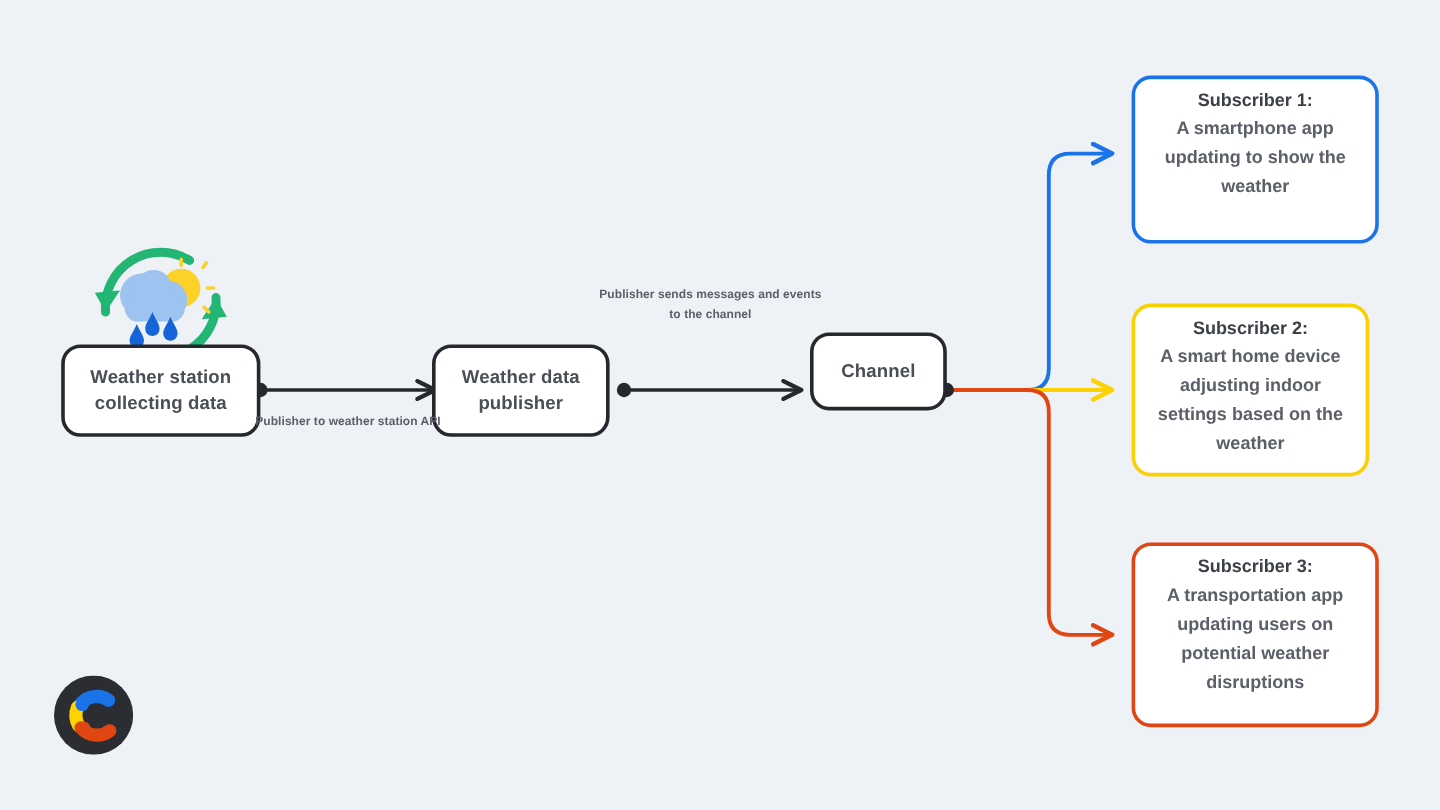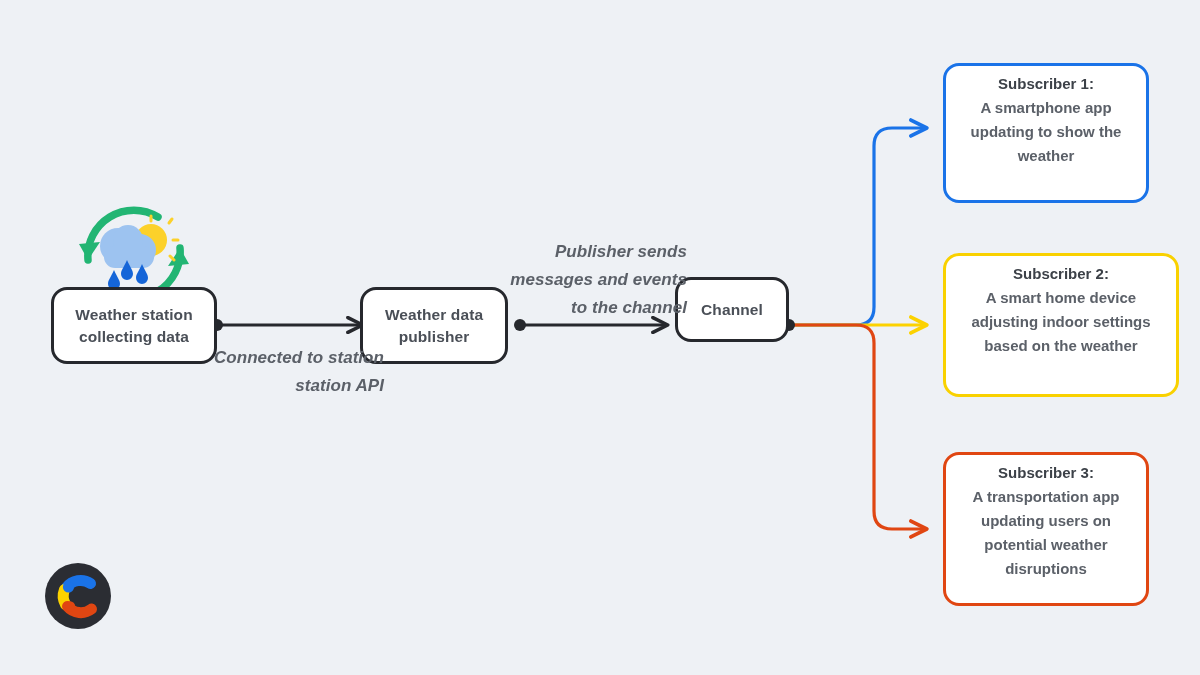--- a/index.html
+++ b/index.html
@@ -88,40 +88,39 @@
   #node-sub-1 {
     left: 943px;
     top: 63px;
     width: 206px;
     height: 140px;
     border-color: #1a73e8;
   }
   #node-sub-2 {
     left: 943px;
     top: 253px;
-    width: 236px;
+    width: 198px;
     height: 144px;
     border-color: #f9d100;
   }
   #node-sub-3 {
     left: 943px;
     top: 452px;
     width: 206px;
     height: 154px;
     border-color: #e04612;
   }
   .edge-label {
     position: absolute;
-    text-align: right;
+    text-align: center;
     color: #5b6068;
-    font-size: 17px;
+    font-size: 10px;
     font-weight: 700;
     line-height: 1.65;
     letter-spacing: 0.05px;
-    font-style: italic;
   }
   #label-connected {
     left: 196px;
     top: 344px;
     width: 188px;
   }
   #label-publisher-sends {
     left: 497px;
     top: 238px;
     width: 190px;
@@ -251,21 +250,21 @@
     </span>
   </div>
 
   <div class="sub-node" id="node-sub-3" style="border-color: rgb(224, 70, 18);">
     <span>
       <span class="sub-title">Subscriber 3:</span>
       <span class="sub-body">A transportation app updating users on potential weather disruptions</span>
     </span>
   </div>
 
-  <div class="edge-label" id="label-connected">Connected to station station API</div>
+  <div class="edge-label" id="label-connected">Publisher to weather station API</div>
   <div class="edge-label" id="label-publisher-sends">Publisher sends messages and events to the channel</div>
 
   <svg id="brand-logo" viewBox="0 0 66 66">
     <circle cx="33" cy="33" r="33" fill="#2b2d33"></circle>
 
     <path d="M45.5,20.5 A17.5,17.5 0 0 0 21.5,24.5" stroke="#1a73e8" stroke-width="11" fill="none" stroke-linecap="round"></path>
     <path d="M19.5,26.5 A17.5,17.5 0 0 0 20.5,41.5" stroke="#fcd200" stroke-width="11" fill="none" stroke-linecap="round"></path>
     <path d="M22.5,43.5 A17.5,17.5 0 0 0 46.5,46" stroke="#e04612" stroke-width="11" fill="none" stroke-linecap="round"></path>
     <circle cx="23.5" cy="24" r="5.6" fill="#1a73e8"></circle>
     <circle cx="25" cy="43.5" r="5.2" fill="#e04612"></circle>

